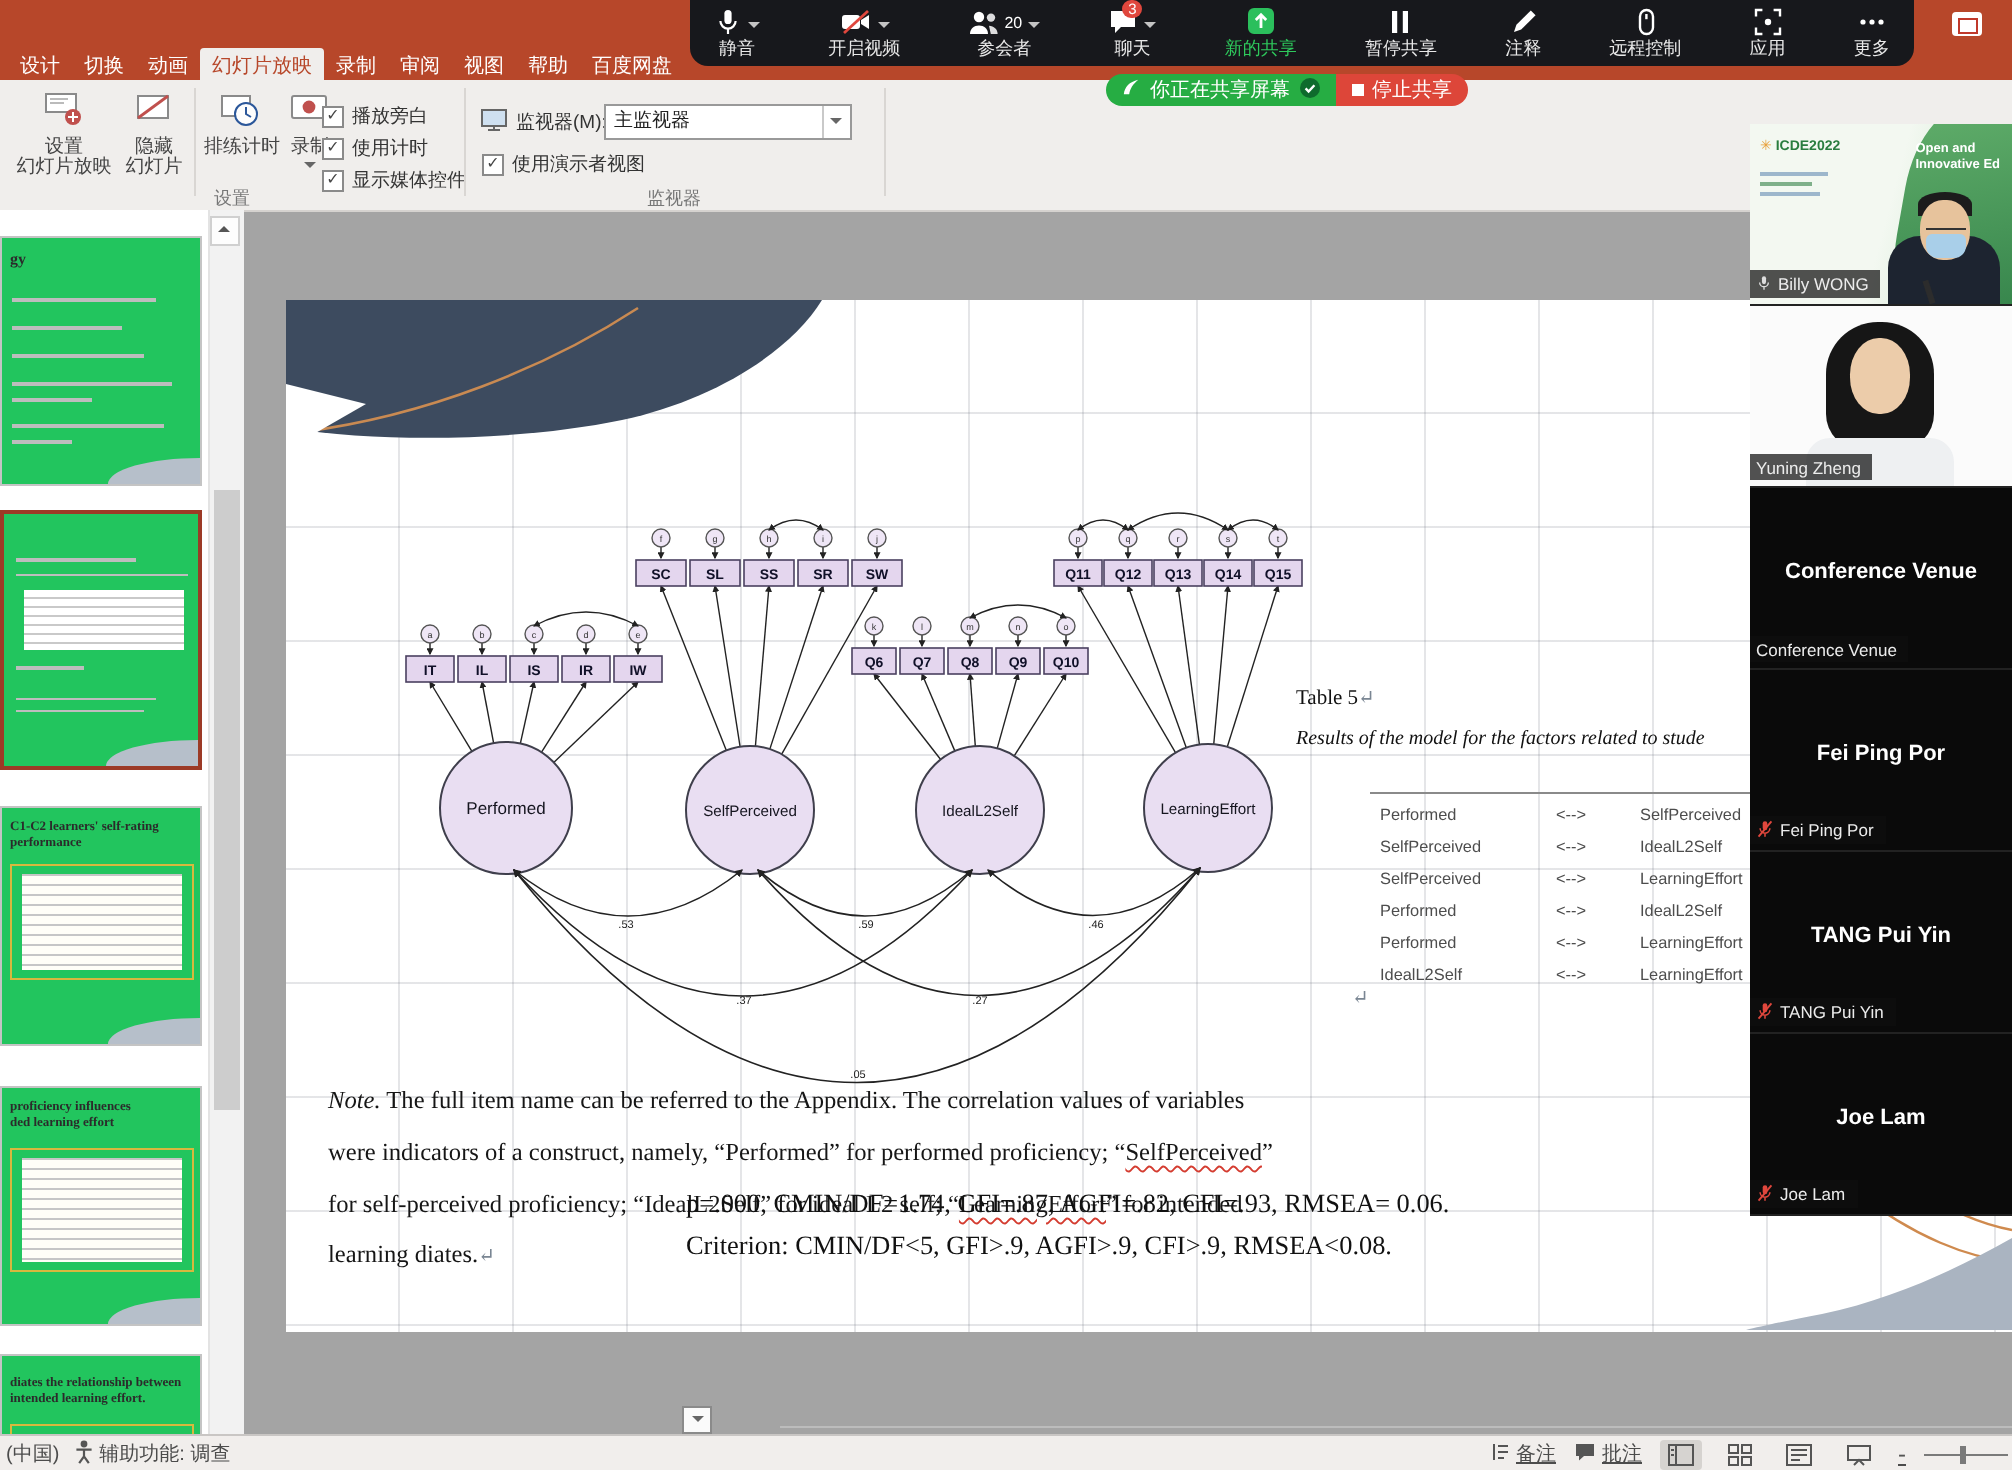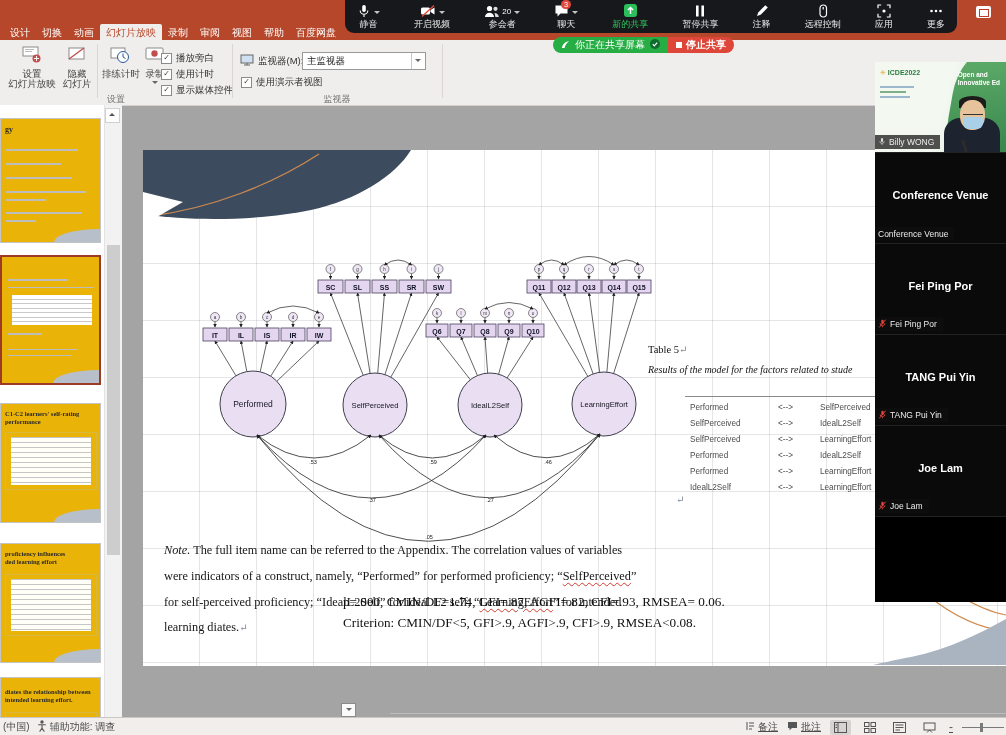--- a/index.html
+++ b/index.html
@@ -36,26 +36,26 @@
   .ticon{display:flex;align-items:center;height:15px;}
   .chev{width:0;height:0;border:3px solid transparent;border-top-color:#c4c4c4;margin:5px 0 0 3px;}
   .pcount{font-size:8px;color:#fff;margin:0 0 0 2px;}
   .badge{position:absolute;top:-4px;right:-2px;background:#e0473d;color:#fff;border-radius:7px;
          font-size:7.5px;line-height:9px;padding:0 3px;}
   .tgreen{color:#2ec95c;}
 
   
   #banner{position:absolute;left:553px;top:37px;height:16px;display:flex;z-index:8;font-size:10px;}
   #banner .bgrn{background:#26ad43;color:#fff;display:flex;align-items:center;gap:5px;padding:0 8px;border-radius:8px 0 0 8px;justify-content:center;}
-  #banner .bred{background:#dd4639;color:#fff;display:flex;align-items:center;gap:4px;padding:0 8px;border-radius:0 8px 8px 0;cursor:default;font-weight:bold;}
+  #banner .bred{background:#dd4639;color:#fff;display:flex;align-items:center;gap:4px;padding:0 8px;border-radius:0 8px 8px 0;cursor:default;}
   .stopsq{width:6px;height:6px;background:#fff;display:inline-block;}
 
   
   #lpanel{position:absolute;left:0;top:105px;width:122px;height:612px;background:#fff;z-index:2;overflow:hidden;}
-  .thumb{position:absolute;left:0;width:101px;background:#eab308;border:1px solid #c4c4c4;box-sizing:border-box;overflow:hidden;}
+  .thumb{position:absolute;left:0;width:101px;background:#22c55e;border:1px solid #c4c4c4;box-sizing:border-box;overflow:hidden;}
   .thumb.sel{border:2px solid #9c3a26;}
   .fl{position:absolute;height:2px;background:#bdbdbd;display:block;}
   .th-title{position:absolute;font-weight:bold;color:#2b2b2b;font-size:6.5px;line-height:8px;}
   .ybox{position:absolute;border:1px solid #d8b83e;background:#fffef7;padding:4px 5px;box-sizing:border-box;
         background-clip:content-box;background-image:repeating-linear-gradient(to bottom,transparent 0 4px,#c6c6c6 4px 5px);}
   .th-arc{position:absolute;right:-8px;top:-10px;width:42px;height:32px;border:1px solid #cf9a6e;border-radius:50%;
           border-color:#cf9a6e transparent transparent transparent;transform:rotate(18deg);}
   .th-blob{position:absolute;right:0;bottom:0;width:46px;height:13px;background:#b6bfca;border-radius:100% 0 0 0;}
   .mini-table{position:absolute;background:repeating-linear-gradient(to bottom,#fff 0 3.5px,#c9c9c9 3.5px 4.5px);}
   #lp-scroll{position:absolute;right:0;top:0;width:17px;height:612px;background:#f2f2f2;border-left:1px solid #e3e3e3;}
@@ -532,20 +532,30 @@
         <span>
           <svg width="8" height="9" viewBox="0 0 14 14">
               <rect x="5.2" y="1" width="3.6" height="7" rx="1.8" fill="#ddd"></rect>
               <path d="M3.2 6.5a3.8 3.8 0 0 0 7.6 0M7 10.5V13" stroke="#ddd" fill="none" stroke-width="1.2"></path>
             </svg>
         </span>
         <span>Billy WONG</span>
       </div>
     </div>
     <div class="ptile">
+      <div class="yuning">
+        <div class="y-hair"></div>
+          <div class="y-face"></div>
+          <div class="y-shirt"></div>
+      </div>
+      <div class="plabel">
+          <span>Yuning Zheng</span>
+        </div>
+    </div>
+    <div class="ptile">
       <div class="pname-c">Conference Venue</div>
       <div class="plabel">
           <span>Conference Venue</span>
         </div>
     </div>
     <div class="ptile">
       <div class="pname-c">Fei Ping Por</div>
       <div class="plabel">
         <span>
           <svg width="9" height="9" viewBox="0 0 14 14">

